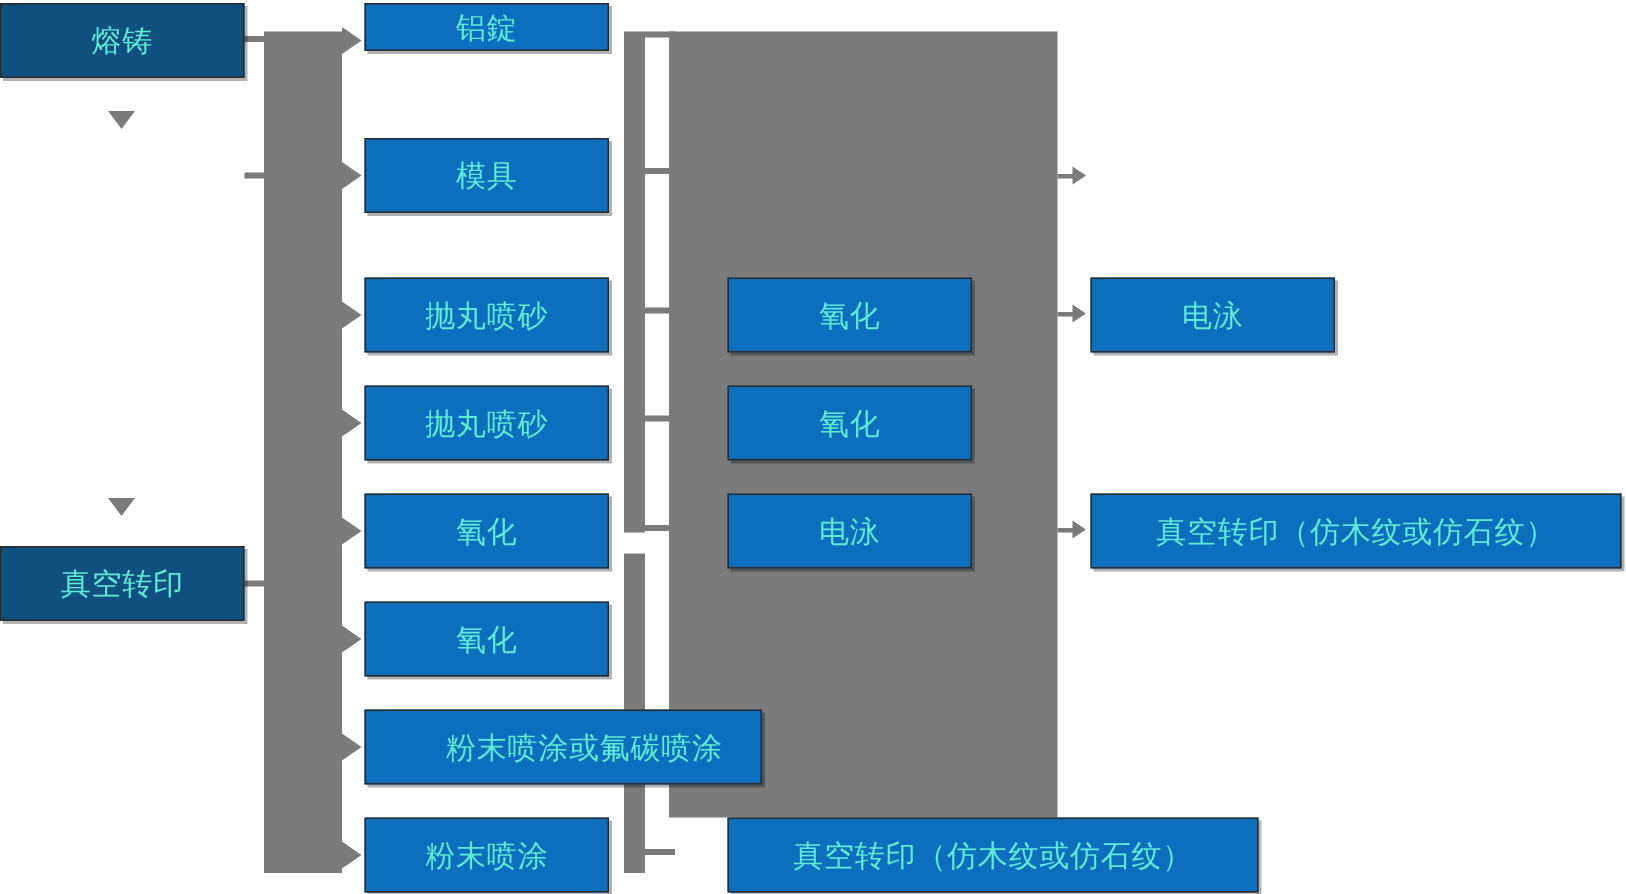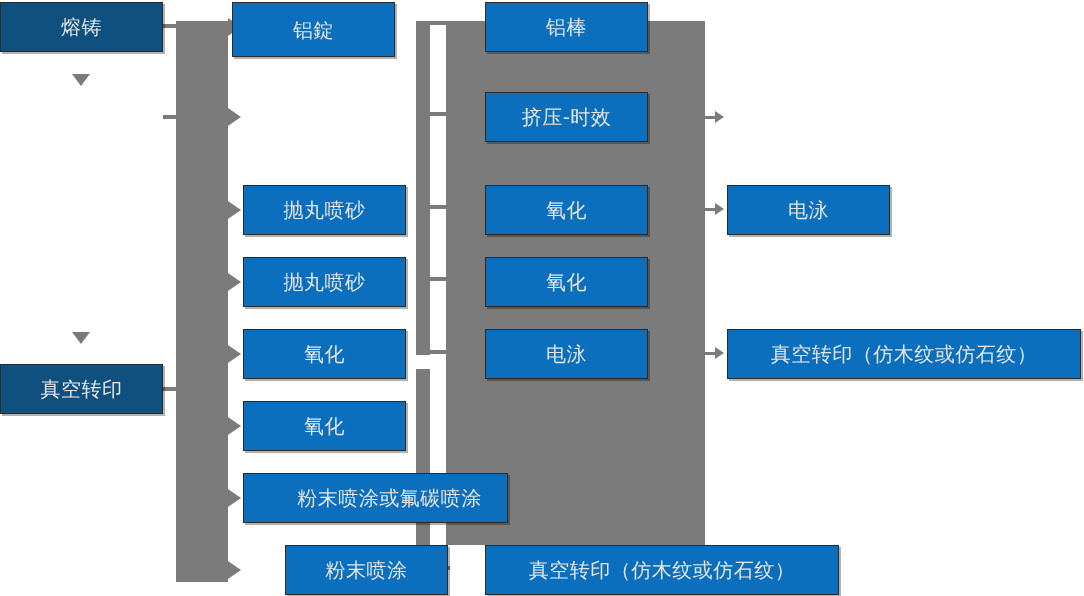--- a/index.html
+++ b/index.html
@@ -53,21 +53,21 @@
     border-left: 9px solid #7b7b7b;
   }
 
   
   .node {
     position: absolute;
     box-sizing: border-box;
     display: flex;
     align-items: center;
     justify-content: center;
-    color: #e5e5e5;
+    color: #5eead4;
     border: 1px solid #2b2b2b;
     box-shadow: 2px 2px 0 rgba(0,0,0,0.30);
     text-align: center;
     line-height: 1.1;
     white-space: nowrap;
     letter-spacing: 0.5px;
   }
   .node.dark  { background: #10507f; }
   .node.mid   { background: #0b6fbd; }
 
@@ -117,48 +117,45 @@
   <div class="thin-arrow-line" style="left:705px; top:352px; width:14px;"></div>
   <div class="thin-arrow-head" style="left:715px; top:347px;"></div>
 
   <div class="node dark f20" style="left:0px; top:2px; width:163px; height:50px;">
     <span>熔铸</span>
   </div>
   <div class="node dark f20" style="left:0px; top:364px; width:163px; height:50px;">
     <span>真空转印</span>
   </div>
 
-  <div class="node mid f20" style="left:232px; top:2px; width:163px; height:55px;">
+  <div class="node mid f20" style="left:243px; top:2px; width:163px; height:32px;">
     <span>铝錠</span>
+  </div>
+  <div class="node mid f20" style="left:243px; top:92px; width:163px; height:50px;">
+    <span>模具</span>
   </div>
   <div class="node mid f20" style="left:243px; top:185px; width:163px; height:50px;">
     <span>抛丸喷砂</span>
   </div>
   <div class="node mid f20" style="left:243px; top:257px; width:163px; height:50px;">
     <span>抛丸喷砂</span>
   </div>
   <div class="node mid f20" style="left:243px; top:329px; width:163px; height:50px;">
     <span>氧化</span>
   </div>
   <div class="node mid f20" style="left:243px; top:401px; width:163px; height:50px;">
     <span>氧化</span>
   </div>
   <div class="node mid f20" style="left:243px; top:473px; width:265px; height:50px;padding-left:28px;">
     <span>粉末喷涂或氟碳喷涂</span>
   </div>
-  <div class="node mid f20" style="left:243px; top:545px; width:163px; height:50px;margin-left:42px;">
+  <div class="node mid f20" style="left:243px; top:545px; width:163px; height:50px;">
     <span>粉末喷涂</span>
   </div>
 
-  <div class="node mid f20" style="left:485px; top:2px; width:163px; height:50px;">
-    <span>铝棒</span>
-  </div>
-  <div class="node mid f20" style="left:485px; top:92px; width:163px; height:50px;">
-    <span>挤压-时效</span>
-  </div>
   <div class="node mid f20" style="left:485px; top:185px; width:163px; height:50px;">
     <span>氧化</span>
   </div>
   <div class="node mid f20" style="left:485px; top:257px; width:163px; height:50px;">
     <span>氧化</span>
   </div>
   <div class="node mid f20" style="left:485px; top:329px; width:163px; height:50px;">
     <span>电泳</span>
   </div>
   <div class="node mid f20" style="left:485px; top:545px; width:354px; height:50px;">

